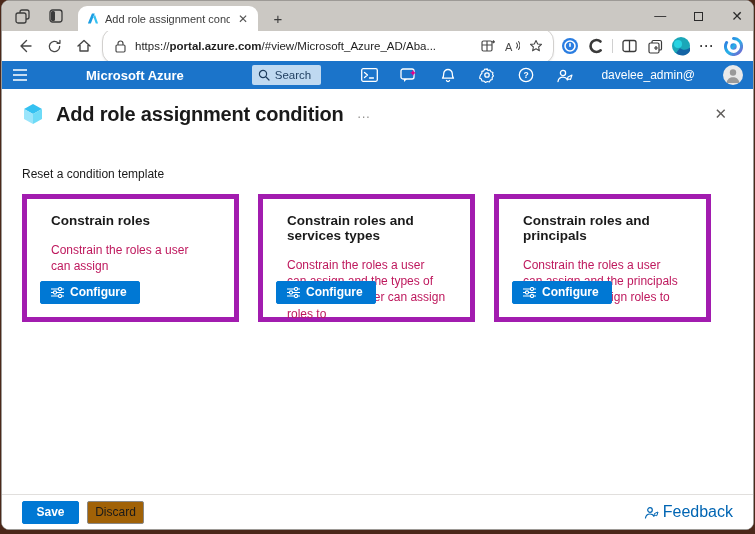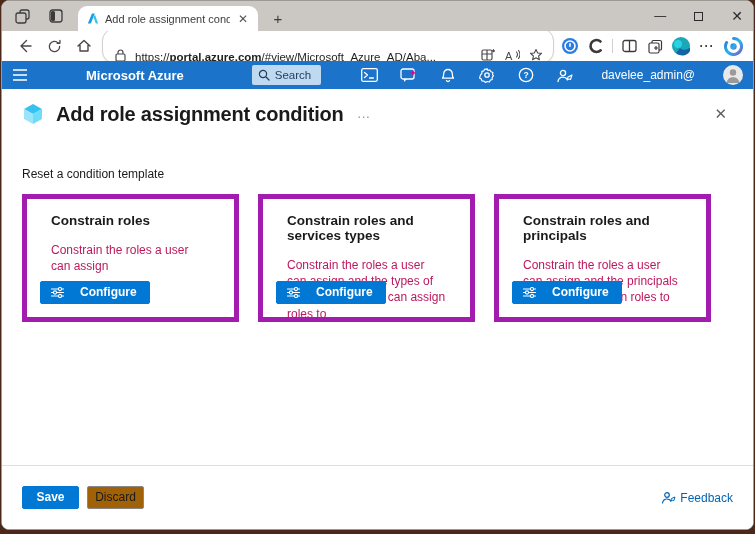--- a/index.html
+++ b/index.html
@@ -19,21 +19,21 @@
   .tab-close{ font-size:12px; color:#555; cursor:default; padding:0 2px; }
   .newtab{ margin-left:10px; margin-bottom:4px; font-size:15px; color:#3b3b3b; width:20px; text-align:center; }
   .win-controls{ position:absolute; right:10px; top:0; height:30px; display:flex; align-items:center; gap:28px; color:#2b2b2b; }
   .win-controls span{ font-size:12px; }
   .maxbox{ width:9px; height:9px; border:1.2px solid #2b2b2b; display:inline-block; }
 
   
   .toolbar{ height:30px; background:#fff; display:flex; align-items:center; padding:0 10px; gap:6px; flex-shrink:0; }
   .nav-btn{ width:24px; height:24px; display:flex; align-items:center; justify-content:center; color:#474747; }
   .addr{ flex:1; height:36px; background:#fff; border:1px solid #d2d0ce; border-radius:13px;
-         box-shadow:0 1px 2px rgba(0,0,0,.08); display:flex; align-items:flex-end; padding:0 8px; gap:6px; min-width:0; }
+         box-shadow:0 1px 2px rgba(0,0,0,.08); display:flex; align-items:center; padding:0 8px; gap:6px; min-width:0; }
   .url{ font-size:11.5px; color:#1f1f1f; white-space:nowrap; overflow:hidden; flex:1; }
   .url b{ font-weight:bold; }
   .pill-icon{ width:18px; height:16px; display:flex; align-items:center; justify-content:center; color:#4a4a4a; flex-shrink:0; }
   .ext-icon{ width:20px; height:20px; display:flex; align-items:center; justify-content:center; flex-shrink:0; }
   .divider{ width:1px; height:14px; background:#d0d0d0; }
 
   
   .azbar{ height:28px; background:#1b74ca; display:flex; align-items:center; color:#fff; padding:0 10px; flex-shrink:0;gap:40px; }
   .az-burger{ width:30px; display:flex; justify-content:center; }
   .az-brand{ font-weight:bold; font-size:13px; margin:0 28px 0 18px; white-space:nowrap; }
@@ -58,31 +58,31 @@
   .pane-close{ margin-left:auto; color:#605e5c; font-size:15px; padding:2px 6px; cursor:default; }
 
   .section-label{ padding:40px 20px 0 20px; font-size:12px; color:#1a1a1a; }
 
   .cards{ display:flex; gap:19px; padding:13px 20px 0 20px; }
   .card{ width:217px; height:128px; border:5px solid #a21caf; background:#fff; position:relative; padding:14px 24px; }
   .card-title{ font-size:13.5px; font-weight:bold; color:#1a1a1a; }
   .card-desc{ font-size:12px; color:#be185d; line-height:1.35; margin-top:14px; }
   .cfg-btn{ position:absolute; left:13px; bottom:13px; background:#0078d4; color:#fff; border:1px solid #0078d4;
             border-radius:2px; font-size:12px; font-weight:bold; padding:3px 12px 4px 10px;
-            display:flex; align-items:center; gap:16px; cursor:default; font-family:inherit; }
+            display:flex; align-items:center; gap:6px; cursor:default; font-family:inherit; }
 
   .links{ padding:17px 20px 0 20px; font-size:12px; line-height:1.15; }
   .links a{ color:#0065b3; text-decoration:none; display:block; margin-bottom:1px; }
 
-  .footer{ position:absolute; left:0; right:0; bottom:0; height:64px; border-top:1px solid #e1dfdd;
+  .footer{ position:absolute; left:0; right:0; bottom:0; height:35px; border-top:1px solid #e1dfdd;
            background:#fff; display:flex; align-items:center; padding:0 20px; gap:8px; }
   .btn{ font-size:12px; font-weight:bold; border-radius:2px; padding:3px 0 4px; width:57px; text-align:center; cursor:default; font-family:inherit; }
   .btn-save{ background:#0078d4; color:#fff; border:1px solid #0078d4; }
   .btn-discard{ background:#a16207; color:#1a1a1a; border:1px solid #8a8886; font-weight:normal; }
-  .feedback{ margin-left:auto; color:#0065b3; font-size:12px; display:flex; align-items:center; gap:4px; text-decoration:none; }
+  .feedback{ margin-left:auto; color:#0065b3; font-size:16px; display:flex; align-items:center; gap:4px; text-decoration:none; }
 
   svg{ display:block; }
 </style>
 </head>
 <body>
 
 <div class="window">
 
   <div class="titlebar">
     <div class="tb-icons">

